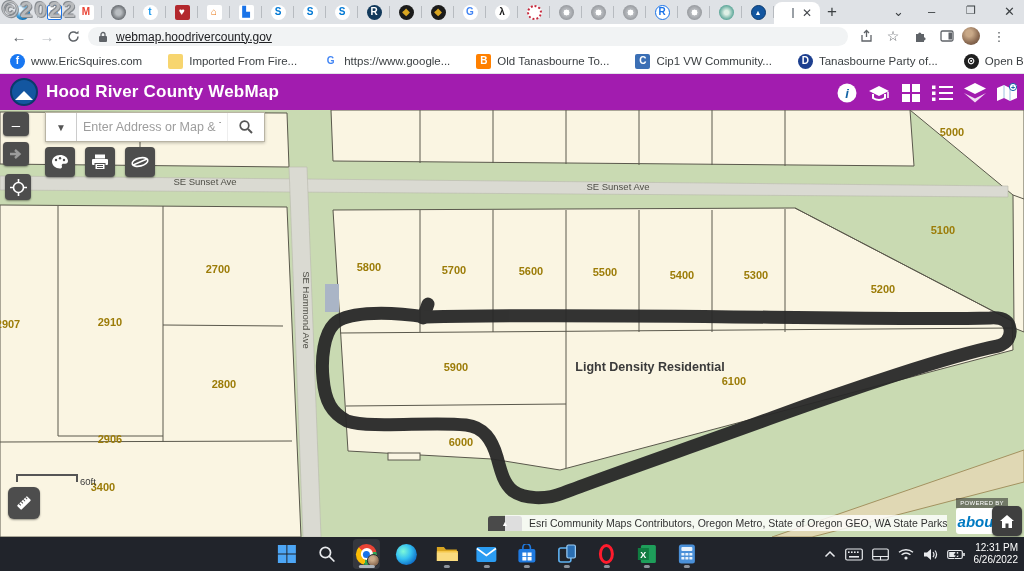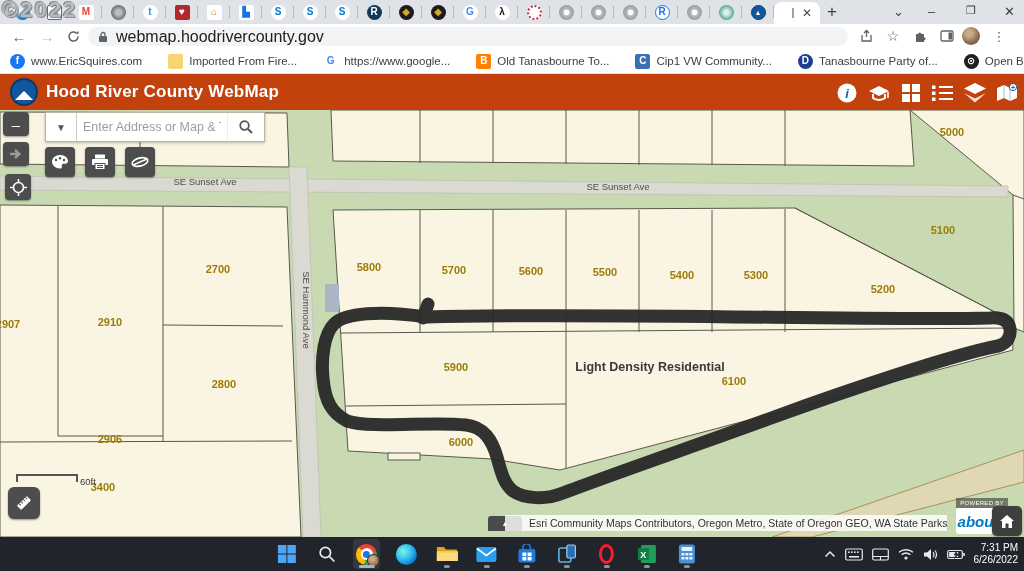--- a/index.html
+++ b/index.html
@@ -19,31 +19,31 @@
   #new-tab{left:827px;top:2px;font-size:17px;color:#3c4043;}
   .winctl{top:4px;color:#3c4043;font-size:13px;}
   #watermark{left:2px;top:-3px;font-size:22px;font-weight:bold;letter-spacing:2px;
     color:rgba(255,255,255,.55);text-shadow:0 0 1px #62666b,1px 1px 0 #8a8f94,-1px -1px 0 #8a8f94;}
   
   #navbar{left:0;top:24px;width:1024px;height:25px;background:#fff;}
   .navico{position:absolute;top:3px;width:18px;height:18px;display:flex;align-items:center;justify-content:center;
     color:#5f6368;font-size:15px;}
   #omnibox{left:88px;top:3px;width:760px;height:19px;background:#f1f3f4;border-radius:10px;
     display:flex;align-items:center;padding-left:10px;box-sizing:border-box;}
-  #url{font-size:16px;color:#202124;margin-left:8px;}
+  #url{font-size:12px;color:#202124;margin-left:8px;text-decoration:underline;}
   #avatar{left:962px;top:3px;width:18px;height:18px;border-radius:50%;
     background:radial-gradient(circle at 40% 35%,#c9a988 20%,#8a6a52 60%,#5d4636 100%);}
   
   #bookmarks{left:0;top:49px;width:1024px;height:25px;background:#fff;border-bottom:1px solid #e2e4e7;
     display:flex;align-items:center;padding-left:10px;box-sizing:border-box;}
   .bm{display:flex;align-items:center;margin-right:26px;white-space:nowrap;}
   .bm .fav{margin-right:6px;}
   .bm span.lbl{font-size:11.5px;color:#3c4043;}
   
-  #appheader{left:0;top:74px;width:1024px;height:36px;background:#c2410c;display:flex;align-items:center;}
+  #appheader{left:0;top:74px;width:1024px;height:36px;background:#a21caf;display:flex;align-items:center;}
   #hr-logo{width:28px;height:28px;border-radius:50%;margin:0 8px 0 10px;background:#1356a0;
     border:2px solid #0b3a6b;box-sizing:border-box;position:relative;overflow:hidden;}
   #hr-logo:before{content:"";position:absolute;left:3px;top:11px;border-left:9px solid transparent;
     border-right:9px solid transparent;border-bottom:9px solid #fff;}
   #app-title{color:#fff;font-size:17px;font-weight:bold;letter-spacing:.2px;}
   #comments-link{position:absolute;left:345px;color:#cfe3f4;font-size:12.5px;}
   .htool{position:absolute;top:5px;width:27px;height:27px;display:flex;align-items:center;justify-content:center;}
   
   #map{left:0;top:110px;width:1024px;height:427px;background:#c9dab2;}
   .mapbtn{position:absolute;background:#4d4d4d;border-radius:4px;display:flex;align-items:center;justify-content:center;
@@ -568,19 +568,19 @@
           <span style="display: flex;">
             <svg width="18" height="11" viewBox="0 0 18 11">
               <rect x="0.7" y="1.5" width="14.6" height="8" rx="1.5" fill="none" stroke="#e8eaed" stroke-width="1.2"></rect>
               <rect x="16.2" y="4" width="1.6" height="3" fill="#e8eaed"></rect>
               <rect x="2.2" y="3" width="9" height="5" fill="#e8eaed"></rect>
               <path d="M9.5 2 7 6h2l-1.5 3.5L12 5h-2.2z" fill="#21242b" stroke="#21242b" stroke-width=".5"></path>
             </svg>
           </span>
         </span>
     <div id="clock">
-      <div>7:31 PM</div>
+      <div>12:31 PM</div>
       <div>6/26/2022</div>
     </div>
   </div>
 </div>
 
 </div>
 
 </body></html>

